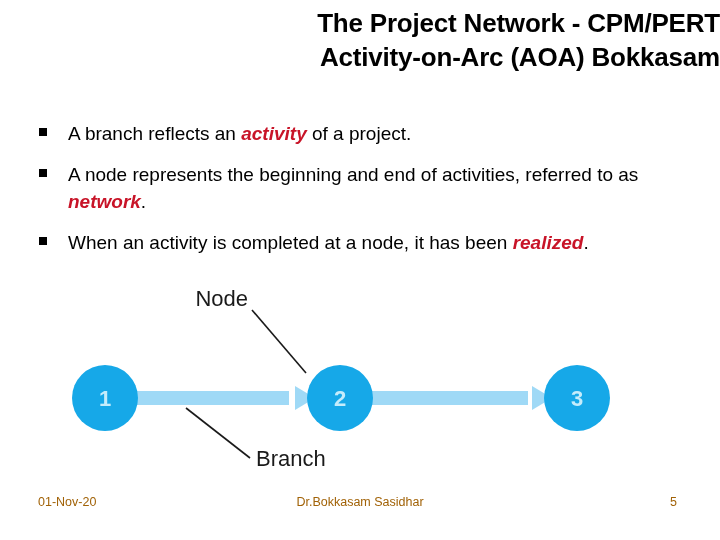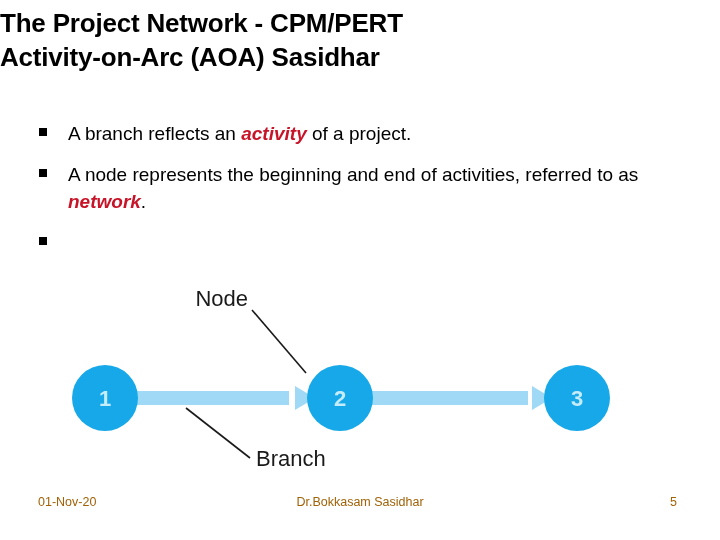--- a/index.html
+++ b/index.html
@@ -17,21 +17,21 @@
     color: #000000;
     -webkit-font-smoothing: none;
   }
 
   
   .slide-title {
     position: absolute;
     top: 6px;
     left: 0;
     width: 720px;
-    text-align: left;
+    text-align: right;
     font-size: 26px;
     font-weight: bold;
     line-height: 1.32;
     letter-spacing: -0.2px;
     color: #000000;
   }
   .slide-title .title-line {
     display: block;
     white-space: nowrap;
   }
@@ -107,41 +107,42 @@
     right: 43px;
     top: 0;
     white-space: nowrap;
   }
 </style>
 </head>
 <body>
 
 <div class="slide-title">
   <span class="title-line">The Project Network - CPM/PERT</span>
-  <span class="title-line">Activity-on-Arc (AOA) Sasidhar</span>
+  <span class="title-line">Activity-on-Arc (AOA) Bokkasam</span>
 </div>
 
 <div class="bullet-list">
 
   <div class="bullet-item">
     <span class="bullet-marker"></span>
     <span><span>A branch reflects an </span><span class="em-red">activity</span><span> of a project.</span></span>
   </div>
 
   <div class="bullet-item">
     <span class="bullet-marker"></span>
     <span><span>A node represents the beginning and end of activities, referred to as </span><span class="em-red">network</span><span>.</span></span>
   </div>
 
   <div class="bullet-item">
     <span class="bullet-marker"></span>
   </div>
 
   <div class="bullet-item">
     <span class="bullet-marker"></span>
+    <span><span>When an activity is completed at a node, it has been </span><span class="em-red">realized</span><span>.</span></span>
   </div>
 
 </div>
 
 <div class="diagram">
   <svg width="720" height="200" viewBox="0 0 720 200" xmlns="http://www.w3.org/2000/svg">
 
     <g>
       <rect x="133" y="113" width="156" height="14" fill="#9FD9F6"></rect>
       <polygon points="295,108 315,120 295,132" fill="#9FD9F6"></polygon>

